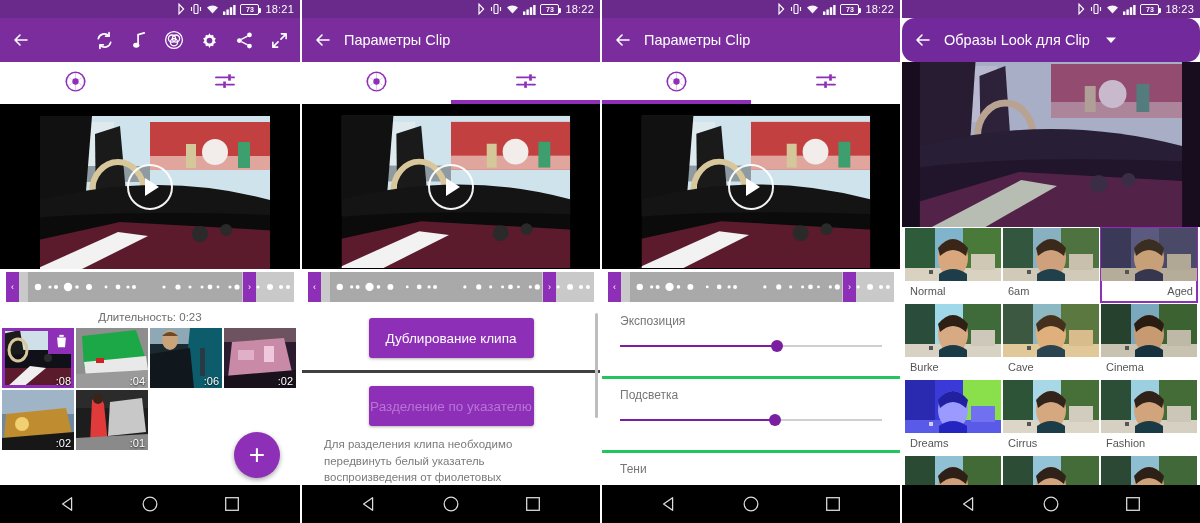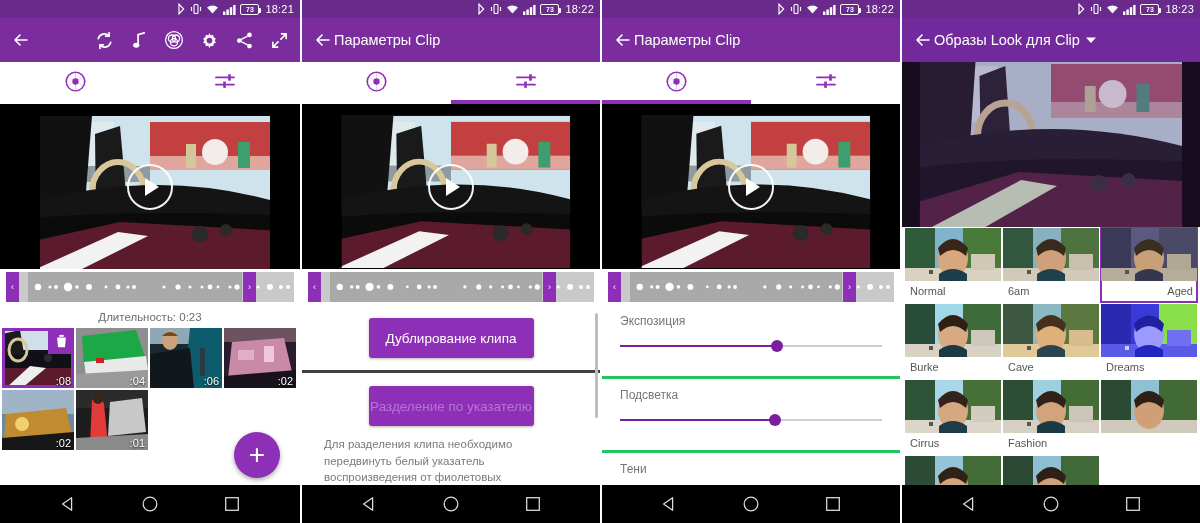--- a/index.html
+++ b/index.html
@@ -29,23 +29,23 @@
   }
   .batt::after {
     content: ""; position: absolute; right: -3px; top: 3px;
     width: 2px; height: 5px; background: #fff; border-radius: 0 1px 1px 0;
   }
   .batt .bnum { font-size: 7px; font-weight: bold; color: #fff; line-height: 1; }
 
   
   .appbar {
     height: 44px; background: #7b2d9e; display: flex; align-items: center;
-    padding: 0 10px; color: #fff; 
-  }
-  .appbar.dark { background: #72299b; }
+    padding: 0 10px; color: #fff; gap: 10px;
+  }
+  .appbar.dark { background: #72299b; border-radius: 13px; }
   .ic { width: 22px; height: 22px; display: inline-flex; align-items: center; justify-content: center; }
   .ic svg { display: block; }
   .appbar .title { font-size: 14.5px; color: #fff; white-space: nowrap; }
   .appbar .spacer { flex: 1; }
   .toolicons { display: flex; align-items: center; gap: 13px; }
 
   
   .tabbar {
     height: 42px; background: #fff; display: flex; position: relative;
   }
@@ -925,20 +925,34 @@
               <rect x="66" y="26" width="24" height="16" fill="#d8bc8c"></rect>
               <ellipse cx="48" cy="30" rx="15" ry="19" fill="#e0b07c"></ellipse>
               <path d="M33 20 q15-18 30 0 l-2 8 q-13-12-26 0z" fill="#44301c"></path>
               <path d="M34 46 q14-10 28 0 l0 7 h-28z" fill="#2a4450"></path>
               <rect x="24" y="42" width="4" height="4" fill="#555"></rect>
             </svg></div>
         <div class="lookname">Cave</div>
       </div>
       <div class="lookcell">
         <div class="lookimg"><svg viewBox="0 0 96 53" preserveAspectRatio="none">
+              <rect width="96" height="53" fill="#7aa8bc"></rect>
+              <rect x="0" y="0" width="30" height="53" fill="#26422e"></rect>
+              <rect x="58" y="0" width="38" height="40" fill="#3c6232"></rect>
+              <rect x="0" y="40" width="96" height="13" fill="#c8c2b0"></rect>
+              <rect x="66" y="26" width="24" height="16" fill="#beb8a6"></rect>
+              <ellipse cx="48" cy="30" rx="15" ry="19" fill="#c89a72"></ellipse>
+              <path d="M33 20 q15-18 30 0 l-2 8 q-13-12-26 0z" fill="#2a1c10"></path>
+              <path d="M34 46 q14-10 28 0 l0 7 h-28z" fill="#16323e"></path>
+              <rect x="24" y="42" width="4" height="4" fill="#555"></rect>
+            </svg></div>
+        <div class="lookname">Cinema</div>
+      </div>
+      <div class="lookcell">
+        <div class="lookimg"><svg viewBox="0 0 96 53" preserveAspectRatio="none">
               <rect width="96" height="53" fill="#3a3ad8"></rect>
               <rect x="0" y="0" width="30" height="53" fill="#2a2ab0"></rect>
               <rect x="58" y="0" width="38" height="40" fill="#8ae04a"></rect>
               <rect x="0" y="40" width="96" height="13" fill="#5a5ae8"></rect>
               <rect x="66" y="26" width="24" height="16" fill="#7070f0"></rect>
               <ellipse cx="48" cy="30" rx="15" ry="19" fill="#9a9aff"></ellipse>
               <path d="M33 20 q15-18 30 0 l-2 8 q-13-12-26 0z" fill="#2020a0"></path>
               <path d="M34 46 q14-10 28 0 l0 7 h-28z" fill="#2424c0"></path>
               <rect x="24" y="42" width="4" height="4" fill="#ccf"></rect>
             </svg></div>

